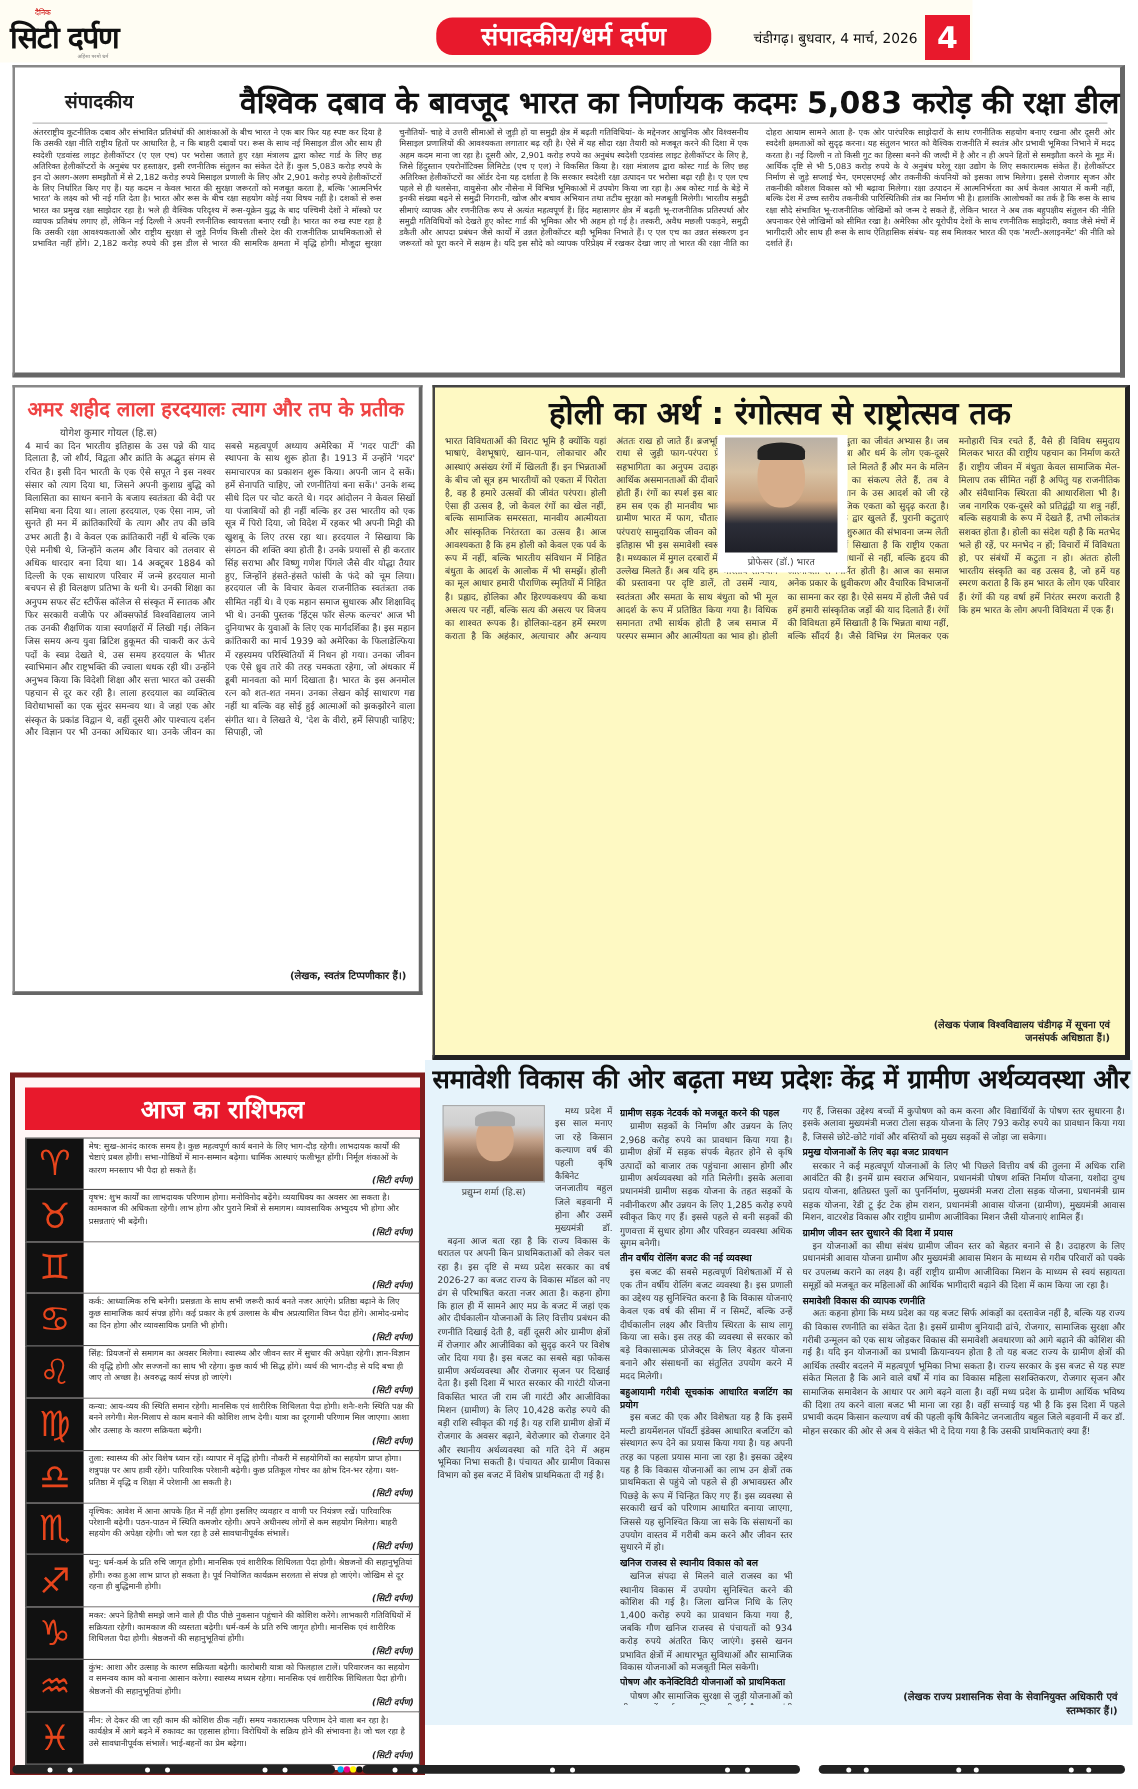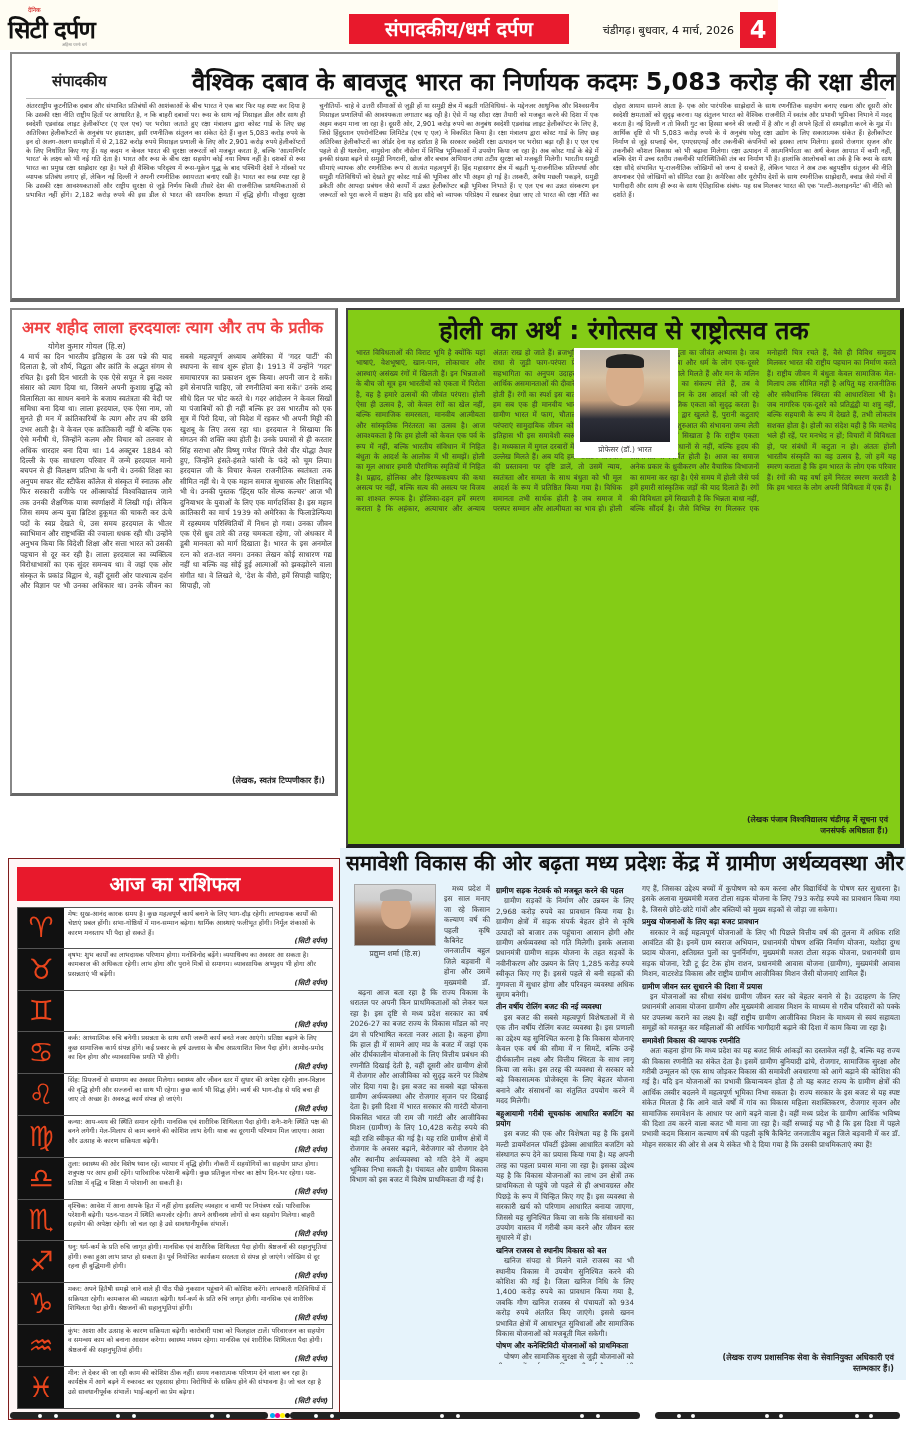--- a/index.html
+++ b/index.html
@@ -4,40 +4,40 @@
 <style>
   * { box-sizing: border-box; margin: 0; padding: 0; }
   html, body { width: 910px; height: 1431px; background: #fff; overflow: hidden; }
   body { font-family: "DejaVu Sans", "Liberation Sans", sans-serif; color: #222; position: relative; }
 
   
   .masthead { position: absolute; left: 0; top: 0; width: 778px; height: 50px; background: #fffdf3; }
   .logo { position: absolute; left: 8px; top: 12px; font-family: "DejaVu Serif", serif; font-weight: bold; font-size: 24px; color: #111; letter-spacing: -1px; }
   .logo-tag { position: absolute; left: 28px; top: 6px; font-size: 6px; color: #c00; }
   .logo-sub { position: absolute; left: 62px; top: 42px; font-size: 4px; color: #777; }
-  .section-banner { position: absolute; left: 349px; top: 14px; width: 220px; height: 30px; background: #e8192c; color: #fff; font-size: 20px; font-weight: bold; text-align: center; line-height: 30px; }
+  .section-banner { position: absolute; left: 349px; top: 14px; width: 220px; height: 30px; background: #e8192c; color: #fff; font-size: 20px; font-weight: bold; text-align: center; line-height: 30px; border-radius: 13px; }
   .dateline { position: absolute; right: 44px; top: 22px; font-size: 11px; color: #111; }
   .page-no { position: absolute; right: 2px; top: 12px; width: 36px; height: 36px; background: #e8192c; color: #fff; font-weight: bold; font-size: 24px; text-align: center; line-height: 36px; }
 
   
   .editorial { position: absolute; left: 10px; top: 52px; width: 890px; height: 250px; border: 2px solid #888; border-right: 4px solid #666; border-bottom: 4px solid #666; background: #fff; }
   .ed-label { position: absolute; left: 40px; top: 16px; font-size: 15px; font-weight: bold; color: #222; }
   .ed-title { position: absolute; left: 180px; top: 10px; width: 620px; font-size: 24px; font-weight: bold; color: #111; white-space: nowrap; }
   .ed-rule { position: absolute; left: 14px; top: 44px; width: 860px; height: 1px; background: #bbb; }
   .ed-body { position: absolute; left: 14px; top: 48px; width: 866px; height: 195px; column-count: 3; column-gap: 14px; font-size: 6.6px; line-height: 8.9px; text-align: justify; color: #333; overflow: hidden; }
 
   
   .hardayal { position: absolute; left: 10px; top: 308px; width: 328px; height: 488px; border: 2px solid #888; border-right: 3px solid #666; border-bottom: 3px solid #666; }
   .hd-title { position: absolute; left: 10px; top: 6px; width: 310px; font-size: 16px; font-weight: bold; color: #ef4444; white-space: nowrap; }
   .hd-byline { position: absolute; left: 36px; top: 30px; font-size: 8px; color: #444; }
   .hd-body { position: absolute; left: 8px; top: 42px; width: 312px; height: 418px; column-count: 2; column-gap: 8px; font-size: 7.2px; line-height: 10.4px; text-align: justify; color: #333; overflow: hidden; }
   .hd-note { position: absolute; right: 10px; bottom: 8px; font-size: 8px; font-weight: bold; color: #222; }
 
   
-  .holi { position: absolute; left: 346px; top: 308px; width: 558px; height: 540px; border: 2px solid #444; border-right: 4px solid #222; border-bottom: 4px solid #222; background: #84cc16; }
+  .holi { position: absolute; left: 346px; top: 308px; width: 558px; height: 540px; border: 2px solid #444; border-right: 4px solid #222; border-bottom: 4px solid #222; background: #fef9c3; }
   .ho-title { position: absolute; left: 6px; top: 2px; width: 540px; font-size: 25px; font-weight: bold; color: #111; white-space: nowrap; text-align: center; }
   .ho-body { position: absolute; left: 8px; top: 38px; width: 540px; height: 430px; column-count: 4; column-gap: 8px; font-size: 7.2px; line-height: 10.4px; text-align: justify; color: #333; overflow: hidden; }
   .ho-photo { position: absolute; left: 232px; top: 40px; width: 90px; height: 92px; background: linear-gradient(180deg,#b9b0a5 0%,#d8c2a4 30%,#c7a17e 55%,#2c2e38 75%,#1f2028 100%); }
   .ho-photo .face { position: absolute; left: 26px; top: 8px; width: 38px; height: 48px; border-radius: 45%; background: #d7ad8a; }
   .ho-photo .hair { position: absolute; left: 26px; top: 4px; width: 38px; height: 14px; border-radius: 50% 50% 10% 10%; background: #222; }
   .ho-caption { position: absolute; left: 232px; top: 134px; width: 90px; text-align: center; font-size: 7.5px; color: #444; }
   .ho-photo-mask { position: absolute; left: 226px; top: 38px; width: 104px; height: 110px; background: #fff; }
   .ho-note { position: absolute; right: 12px; bottom: 8px; width: 150px; text-align: right; font-size: 7.8px; font-weight: bold; line-height: 11px; color: #222; }
 
   
@@ -49,21 +49,21 @@
   .mp-caption { position: absolute; left: 14px; top: 100px; width: 82px; text-align: center; font-size: 7.5px; color: #444; }
   .mp-intro { position: absolute; left: 104px; top: 36px; width: 46px; height: 102px; font-size: 7.2px; line-height: 10.4px; text-align: justify; color: #333; overflow: hidden; }
   .mp-col1 { position: absolute; left: 10px; top: 140px; width: 138px; height: 380px; font-size: 7.2px; line-height: 10.4px; text-align: justify; color: #333; overflow: hidden; }
   .mp-col2 { position: absolute; left: 156px; top: 36px; width: 138px; height: 480px; font-size: 7.2px; line-height: 10.4px; text-align: justify; color: #333; overflow: hidden; }
   .mp-col3 { position: absolute; left: 302px; top: 36px; width: 258px; height: 440px; font-size: 7.2px; line-height: 10.4px; text-align: justify; color: #333; overflow: hidden; }
   .mp h4 { font-size: 7.4px; font-weight: bold; color: #111; margin-top: 2px; }
   .mp-note { position: absolute; right: 12px; bottom: 6px; width: 200px; text-align: right; font-size: 8px; font-weight: bold; line-height: 11px; color: #222; }
   .mp-col1 p, .mp-col2 p, .mp-col3 p, .mp-intro p { text-indent: 8px; }
 
   
-  .rashi { position: absolute; left: 8px; top: 858px; width: 332px; height: 562px; border: 1px solid #7f1d1d; background: #fff6f6; }
+  .rashi { position: absolute; left: 8px; top: 858px; width: 332px; height: 562px; border: 4px solid #7f1d1d; background: #fff6f6; }
   .rashi-head { position: absolute; left: 8px; top: 8px; width: 316px; height: 34px; background: #e8192c; color: #fff; font-size: 20px; font-weight: bold; text-align: center; line-height: 34px; }
   .rashi-list { position: absolute; left: 8px; top: 48px; width: 316px; }
   .rashi-row { display: flex; height: 41.8px; border: 1px solid #555; border-top: none; }
   .rashi-row:first-child { border-top: 1px solid #555; }
   .rashi-icon { width: 46px; height: 100%; background: #111; display: flex; align-items: center; justify-content: center; font-size: 28px; color: #e8451c; flex-shrink: 0; }
   .rashi-text { flex: 1; padding: 2px 4px; font-size: 6.6px; line-height: 9.4px; color: #333; background: #fff; position: relative; overflow: hidden; }
   .rashi-text .sig { position: absolute; right: 4px; bottom: 1px; font-style: italic; font-weight: bold; font-size: 7px; color: #222; background: #fff; padding-left: 4px; }
 
   
   .bar { position: absolute; height: 7px; background: #222; border-radius: 4px; }

